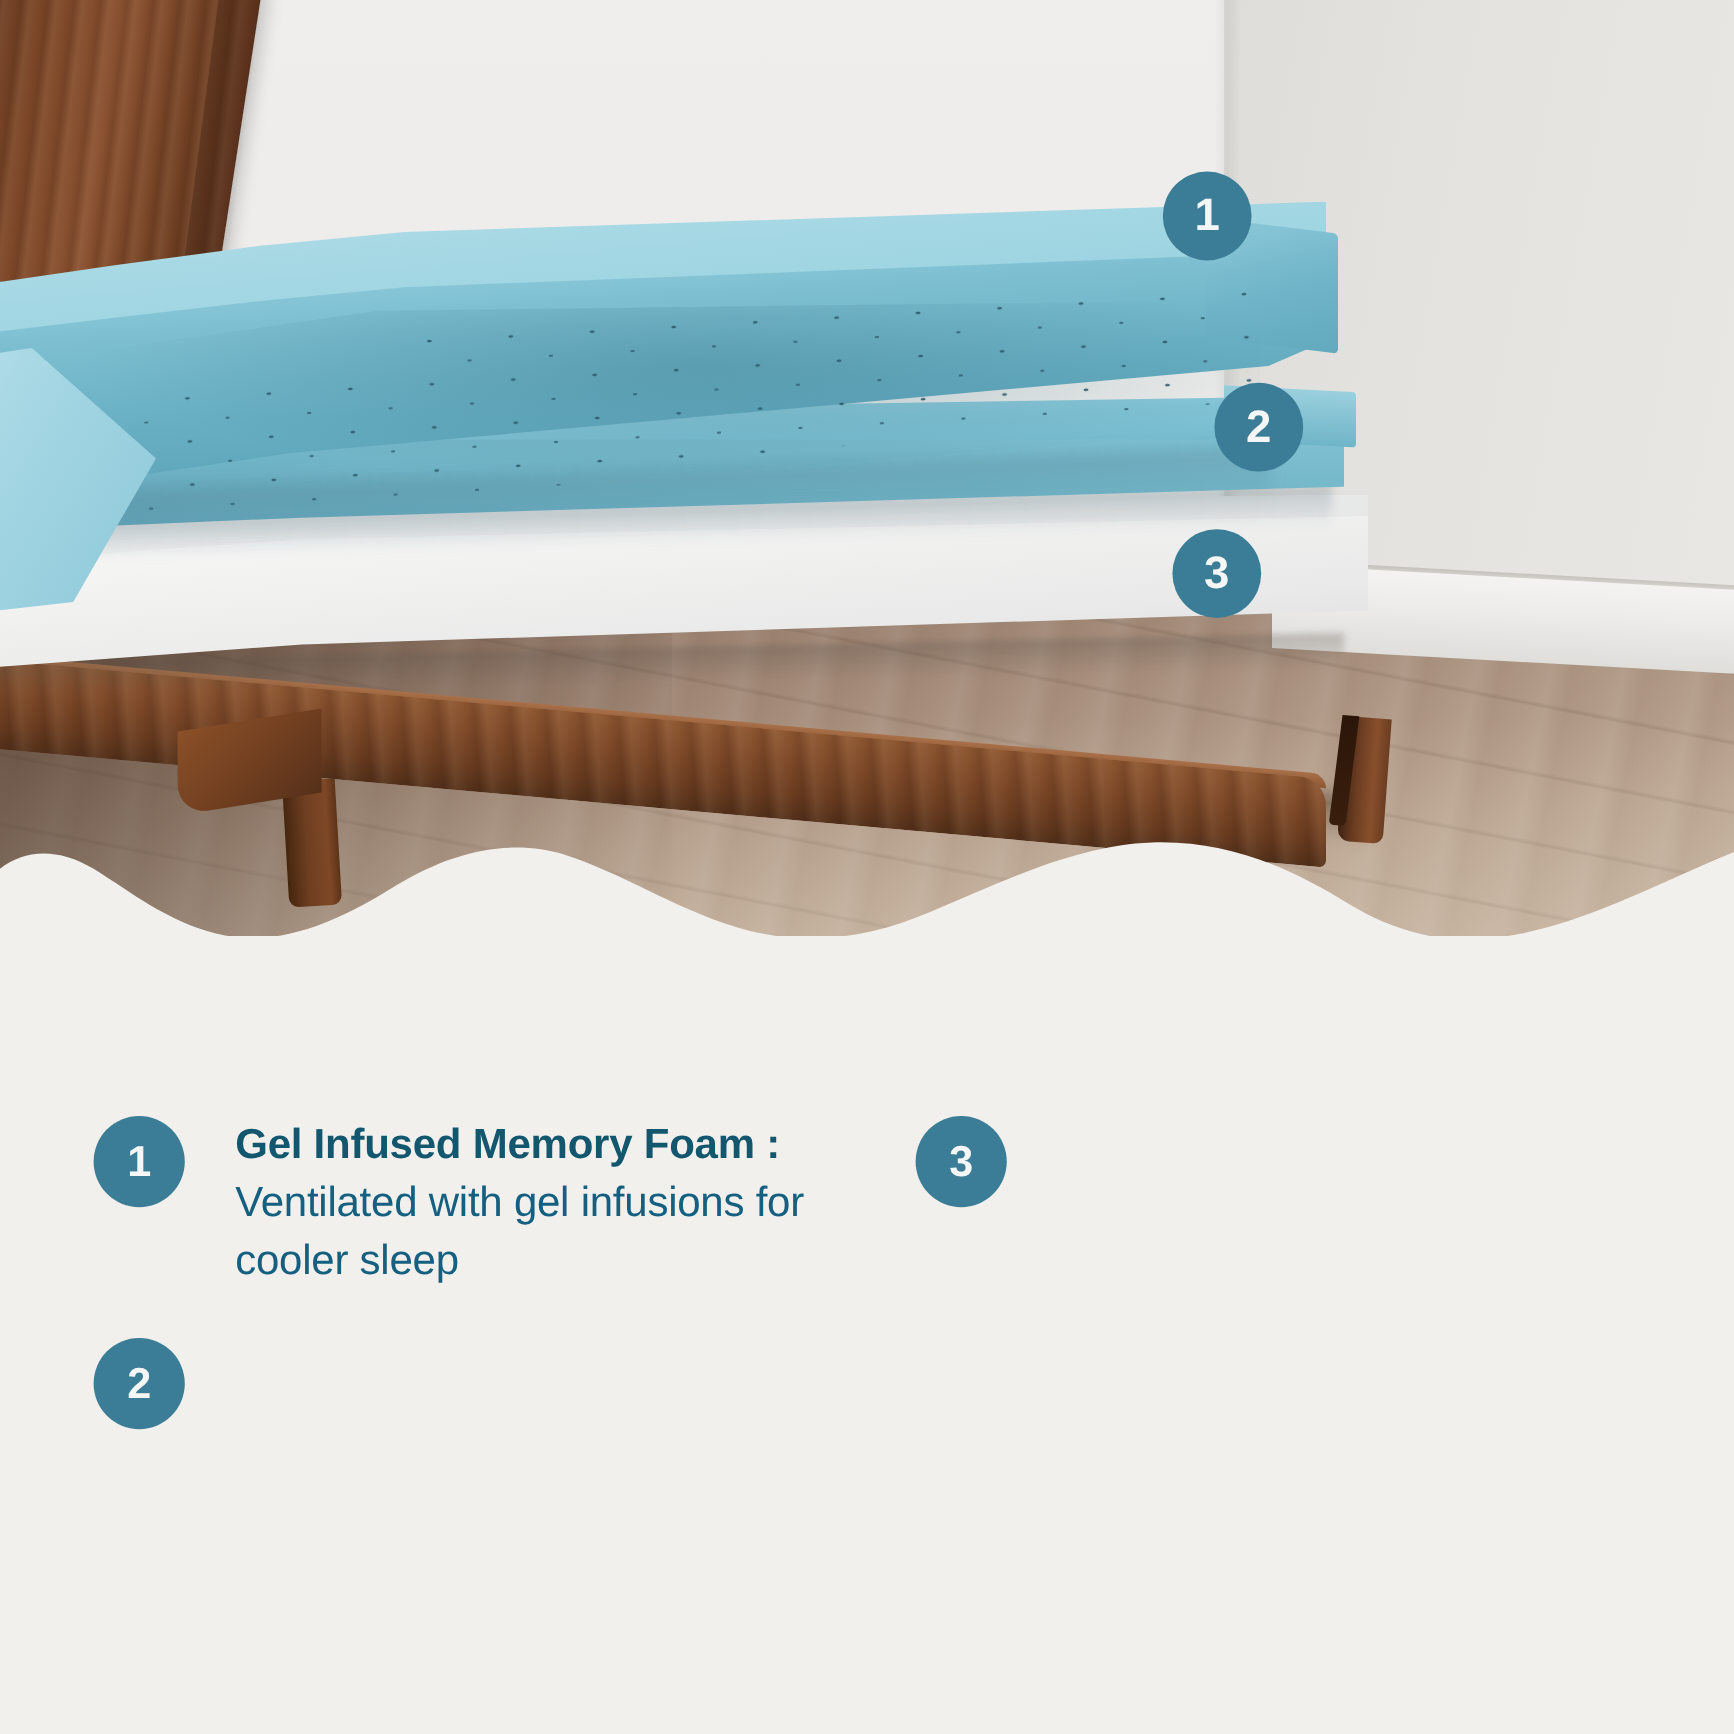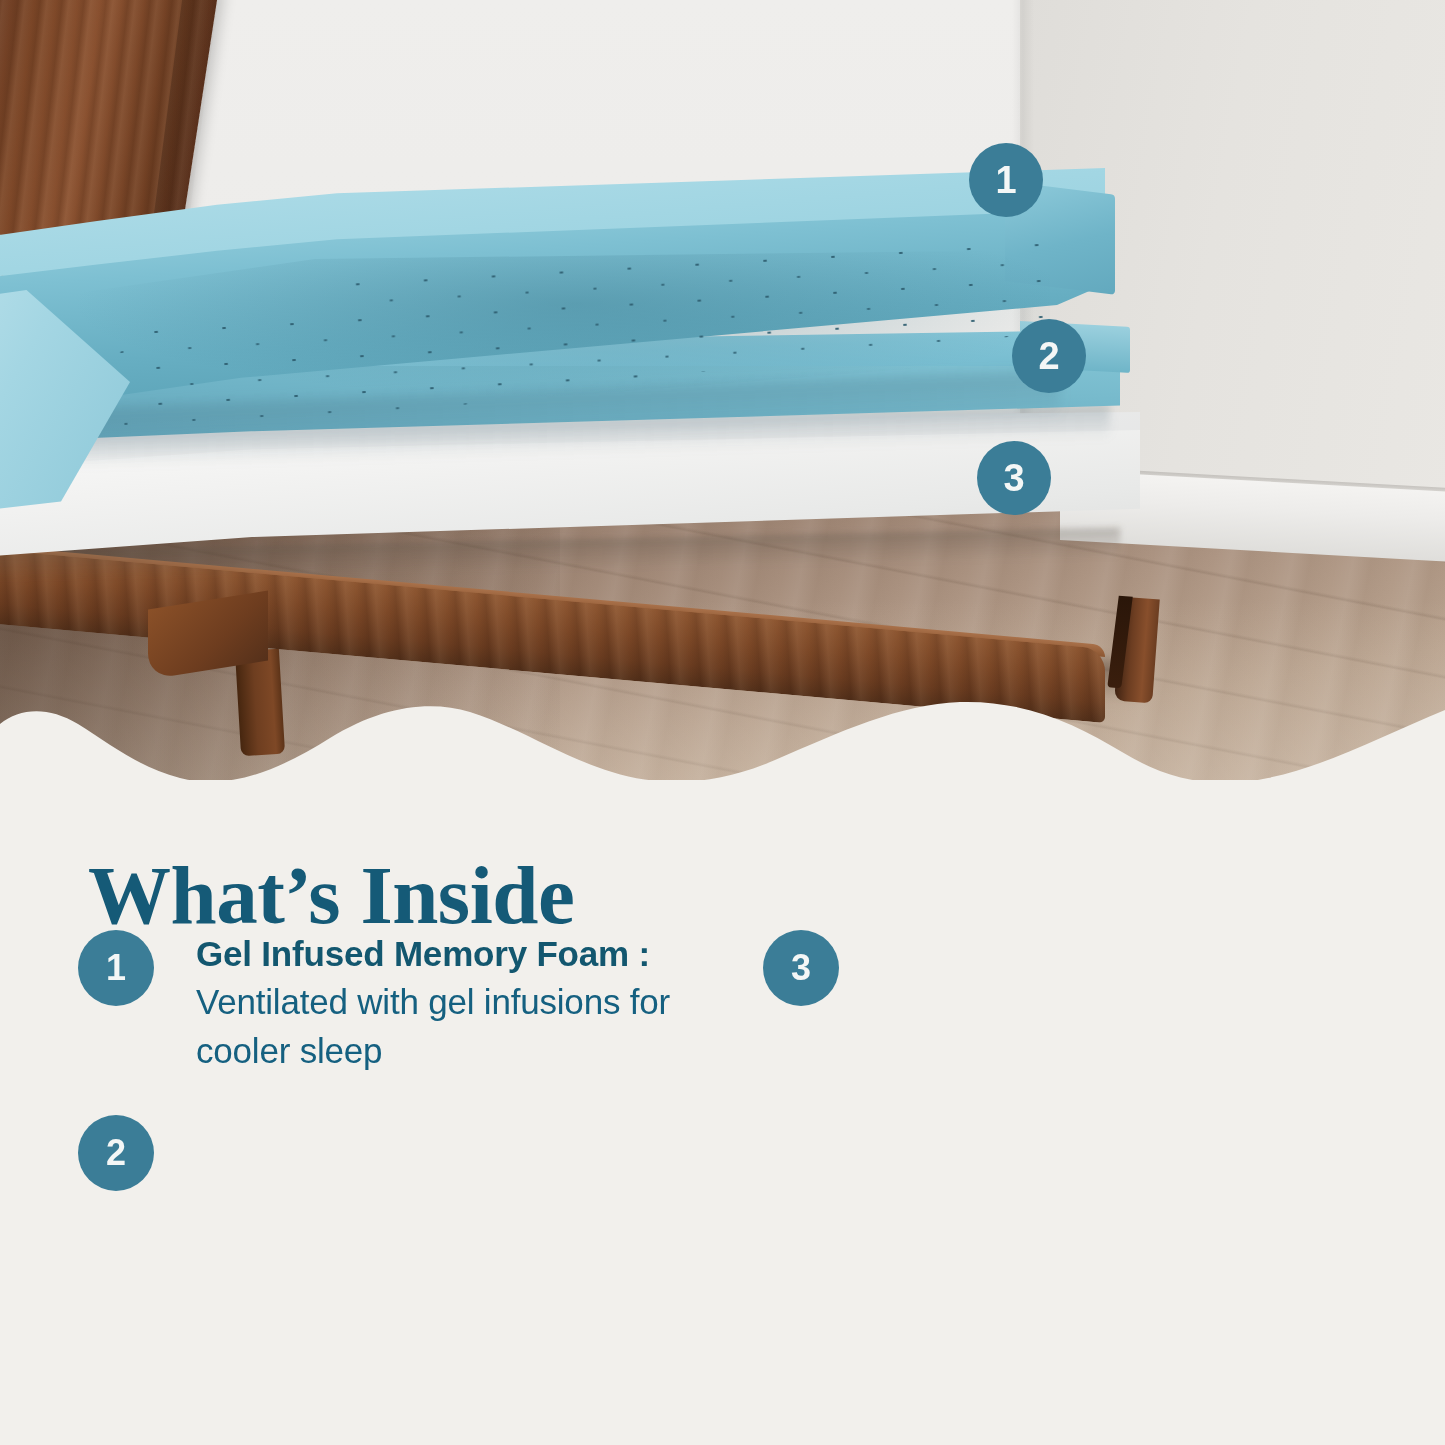--- a/index.html
+++ b/index.html
@@ -480,21 +480,20 @@
              C 670,100 724,92 775,70
              C 840,42 900,14 960,12
              C 1024,10 1076,34 1122,62
              C 1166,89 1212,100 1268,88
              C 1330,75 1386,44 1445,20
              L 1445,130 L 0,130 Z" fill="#F2F0EC"></path>
   </svg>
 
   <div id="content">
 
-    <h1 id="page-title">What’s Inside</h1>
 
     <div class="col col-left">
 
       <div class="feature">
         <div class="badge">1</div>
         <div class="feature-text">
           <span class="lead">Gel Infused Memory Foam :</span><span> Ventilated with gel infusions for cooler sleep</span>
         </div>
       </div>
 

